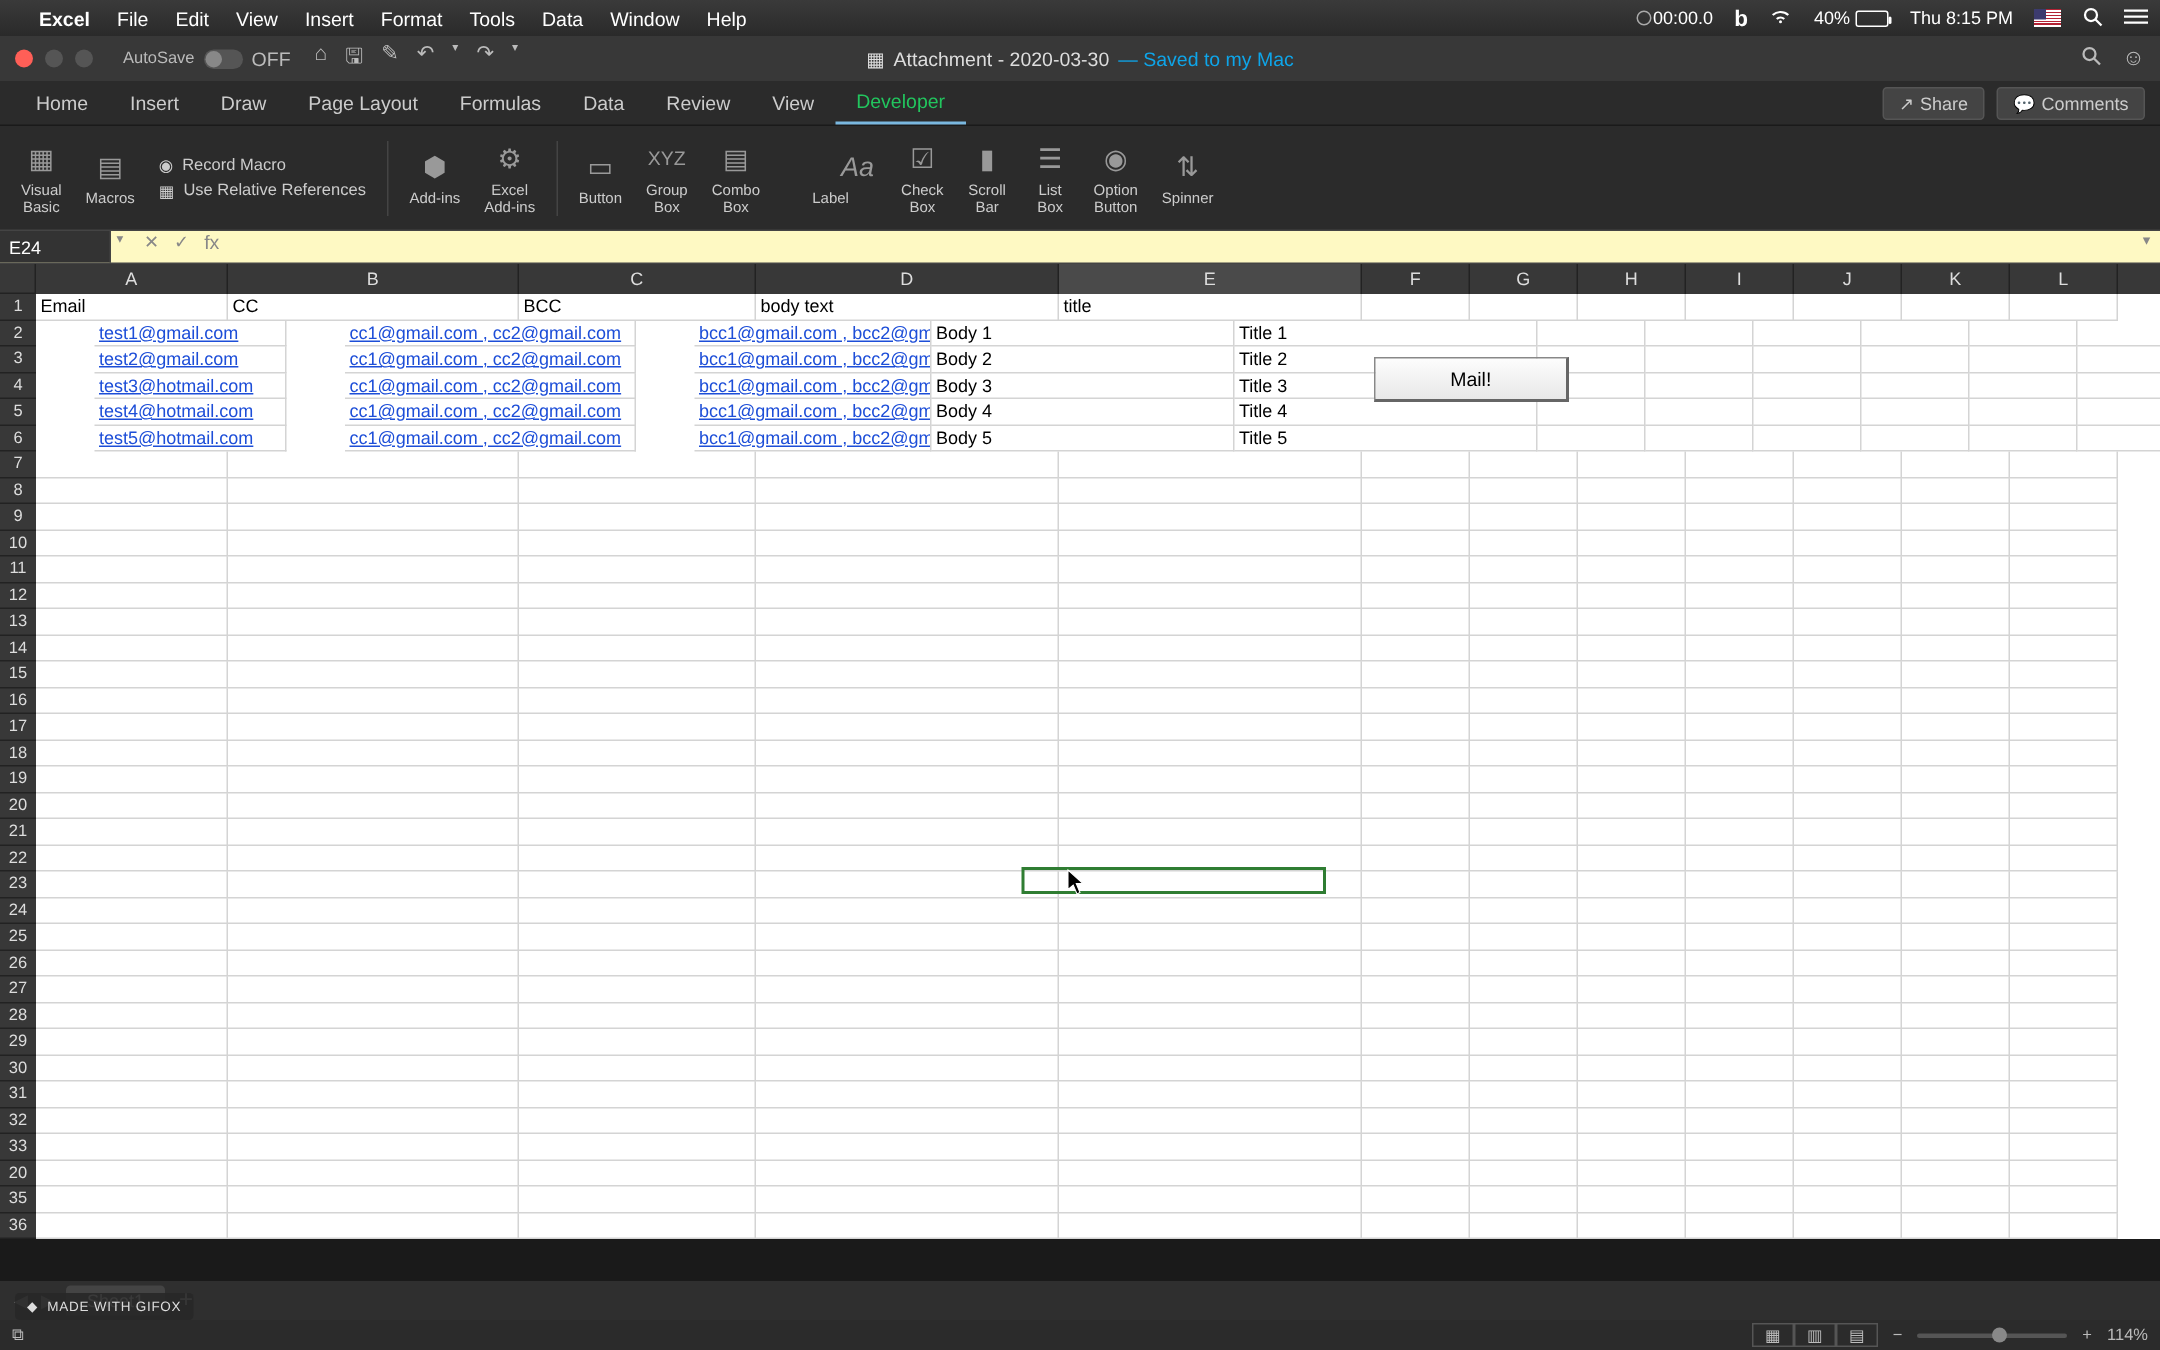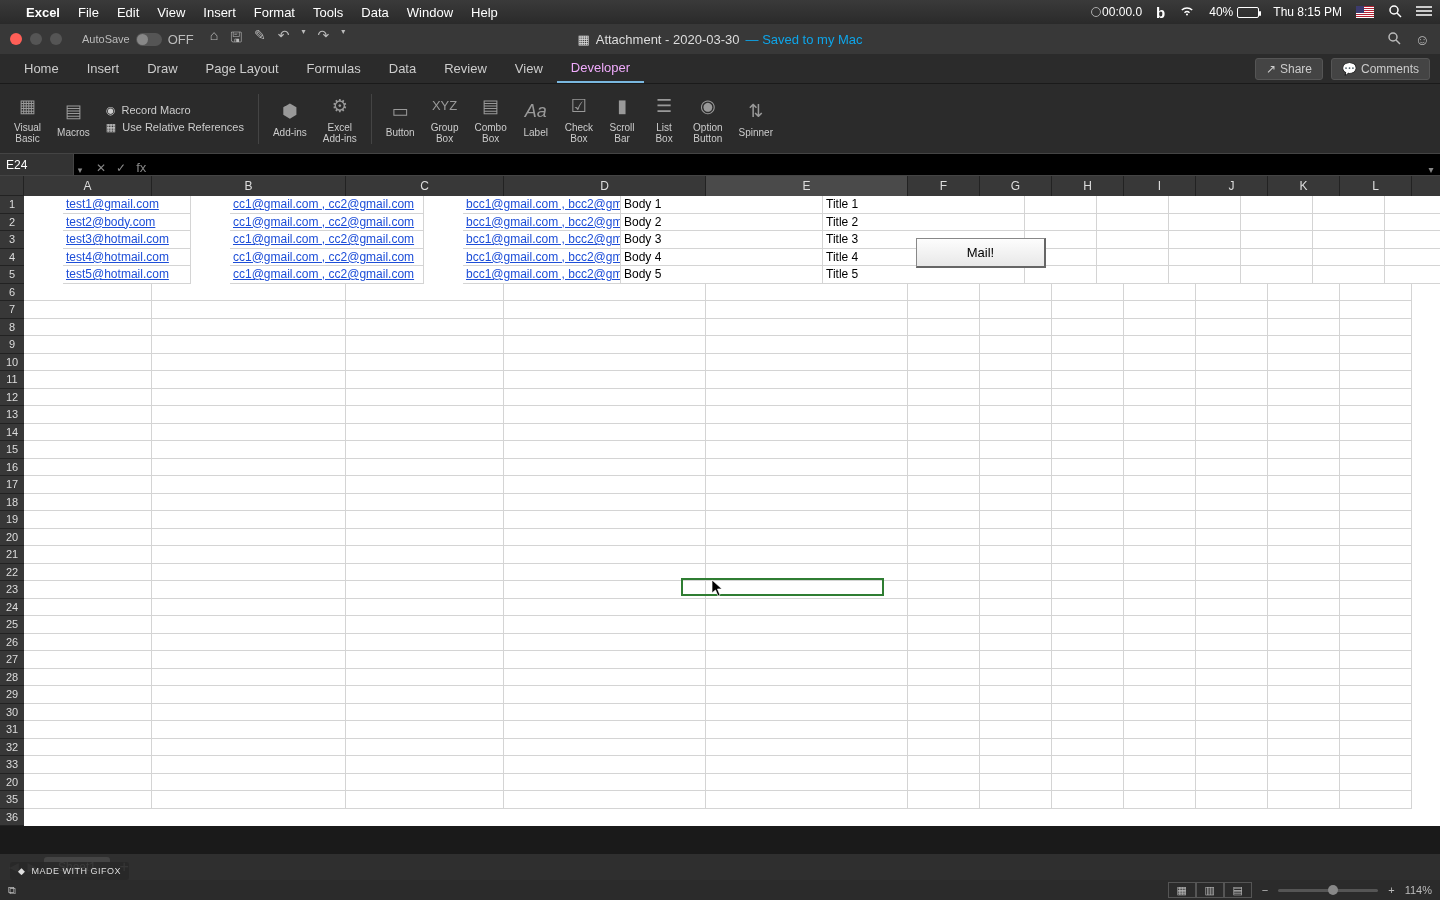--- a/index.html
+++ b/index.html
@@ -29,34 +29,34 @@
 .autosave-toggle { width:26px;height:13px;background:#555;border-radius:7px;position:relative; }
 .autosave-toggle::after{content:"";position:absolute;left:1px;top:1px;width:11px;height:11px;background:#888;border-radius:50%;}
 .qat { display:flex; gap:12px; margin-left:16px; color:#bbb; font-size:14px; }
 .title-center { position:absolute; left:50%; transform:translateX(-50%); color:#ddd; font-size:13px; display:flex; align-items:center; gap:6px; }
 .title-center .saved{color:#0ea5e9;}
 .titlebar-right { margin-left:auto; display:flex; gap:14px; color:#bbb; font-size:15px; }
 
 
 .ribbon-tabs { height: 30px; background: #2b2b2b; display:flex; align-items:center; padding:0 10px; font-size:13px; color:#ccc; border-bottom:1px solid #1a1a1a; }
 .ribbon-tabs .tab { padding:0 14px; height:100%; display:flex; align-items:center; cursor:pointer; }
-.ribbon-tabs .tab.active { color:#f0abfc; border-bottom:2px solid #7ab8e0; font-weight:500; }
+.ribbon-tabs .tab.active { color:#22c55e; border-bottom:2px solid #7ab8e0; font-weight:500; }
 .ribbon-tabs-right { margin-left:auto; display:flex; gap:8px; }
 .ribbon-btn { background:#444; border:1px solid #555; color:#ccc; font-size:12px; padding:3px 10px; border-radius:3px; display:flex; align-items:center; gap:4px; }
 
 
 .ribbon { height: 70px; background: #2b2b2b; display:flex; align-items:center; padding:4px 8px; gap:4px; color:#ccc; font-size:10px; border-bottom:1px solid #444; }
 .rgroup { display:flex; flex-direction:column; align-items:center; justify-content:center; height:100%; padding:0 6px; text-align:center; line-height:1.1; gap:2px; }
 .rgroup .ico { width:26px; height:26px; display:flex; align-items:center; justify-content:center; font-size:18px; color:#999; }
 .rgroup-row { display:flex; flex-direction:column; gap:4px; justify-content:center; height:100%; padding:0 6px; font-size:11px; }
 .rgroup-row .item { display:flex; align-items:center; gap:6px; color:#ccc; }
 .rsep { width:1px; height:50px; background:#444; margin:0 4px; }
 
 
-.fbar { height:22px; background:#000000; display:flex; align-items:flex-end; border-bottom:1px solid #444; }
+.fbar { height:22px; background:#fef9c3; display:flex; align-items:flex-start; border-bottom:1px solid #444; }
 .namebox { width:74px; padding:0 6px; color:#fff; font-size:12px; border-right:1px solid #444; height:100%; display:flex; align-items:center; background:#333; }
 .nb-arrow{width:12px;color:#888;font-size:9px;text-align:center;}
 .fx-btns { display:flex; gap:10px; padding:0 10px; color:#888; font-size:12px; }
 .fx-label { color:#888; font-size:13px; padding-right:6px; }
 .fx-input { flex:1; background:transparent; border:none; color:#fff; font-size:12px; height:100%; }
 .fbar-expand{width:18px;color:#888;text-align:center;font-size:10px;}
 
 
 .grid-area { position:relative; height: 650px; background:#fff; overflow:hidden; }
 .corner { position:absolute; left:0; top:0; width:24px; height:20px; background:#383838; border-right:1px solid #222; border-bottom:1px solid #222; z-index:3; }
@@ -240,21 +240,21 @@
       <div class="ico" style="font-size:13px;">XYZ</div>
       <div style="white-space:pre-line;">Group
 Box</div>
     </div>
   <div class="rgroup">
       <div class="ico">▤</div>
       <div style="white-space:pre-line;">Combo
 Box</div>
     </div>
   <div class="rgroup">
-      <div class="ico" style="font-style:italic;">Aa</div>
+      <div class="ico" style="font-style:italic;margin-left:36px;">Aa</div>
       <div>Label</div>
     </div>
   <div class="rgroup">
       <div class="ico">☑</div>
       <div style="white-space:pre-line;">Check
 Box</div>
     </div>
   <div class="rgroup">
       <div class="ico">▮</div>
       <div style="white-space:pre-line;">Scroll
@@ -339,35 +339,49 @@
       <div class="rh">30</div>
       <div class="rh">31</div>
       <div class="rh">32</div>
       <div class="rh">33</div>
       <div class="rh">20</div>
       <div class="rh">35</div>
       <div class="rh">36</div>
     </div>
   <div class="cells" id="cells">
       <div class="row">
+        <div class="cell cwA">Email</div>
+        <div class="cell cwB">CC</div>
+        <div class="cell cwC">BCC</div>
+        <div class="cell cwD">body text</div>
+        <div class="cell cwE">title</div>
+        <div class="cell cwF"></div>
+        <div class="cell cwG"></div>
+        <div class="cell cwH"></div>
+        <div class="cell cwI"></div>
+        <div class="cell cwJ"></div>
+        <div class="cell cwK"></div>
+        <div class="cell cwL"></div>
+      </div>
+      <div class="row">
         <div class="cell cwA link">test1@gmail.com</div>
         <div class="cell cwB link">cc1@gmail.com , cc2@gmail.com</div>
         <div class="cell cwC link">bcc1@gmail.com , bcc2@gm</div>
         <div class="cell cwD">Body 1</div>
         <div class="cell cwE">Title 1</div>
         <div class="cell cwF"></div>
         <div class="cell cwG"></div>
         <div class="cell cwH"></div>
         <div class="cell cwI"></div>
         <div class="cell cwJ"></div>
         <div class="cell cwK"></div>
         <div class="cell cwL"></div>
       </div>
       <div class="row">
-        <div class="cell cwA link">test2@body.com</div>
+        <div class="cell cwA link">test2@gmail.com</div>
         <div class="cell cwB link">cc1@gmail.com , cc2@gmail.com</div>
         <div class="cell cwC link">bcc1@gmail.com , bcc2@gm</div>
         <div class="cell cwD">Body 2</div>
         <div class="cell cwE">Title 2</div>
         <div class="cell cwF"></div>
         <div class="cell cwG"></div>
         <div class="cell cwH"></div>
         <div class="cell cwI"></div>
         <div class="cell cwJ"></div>
         <div class="cell cwK"></div>

